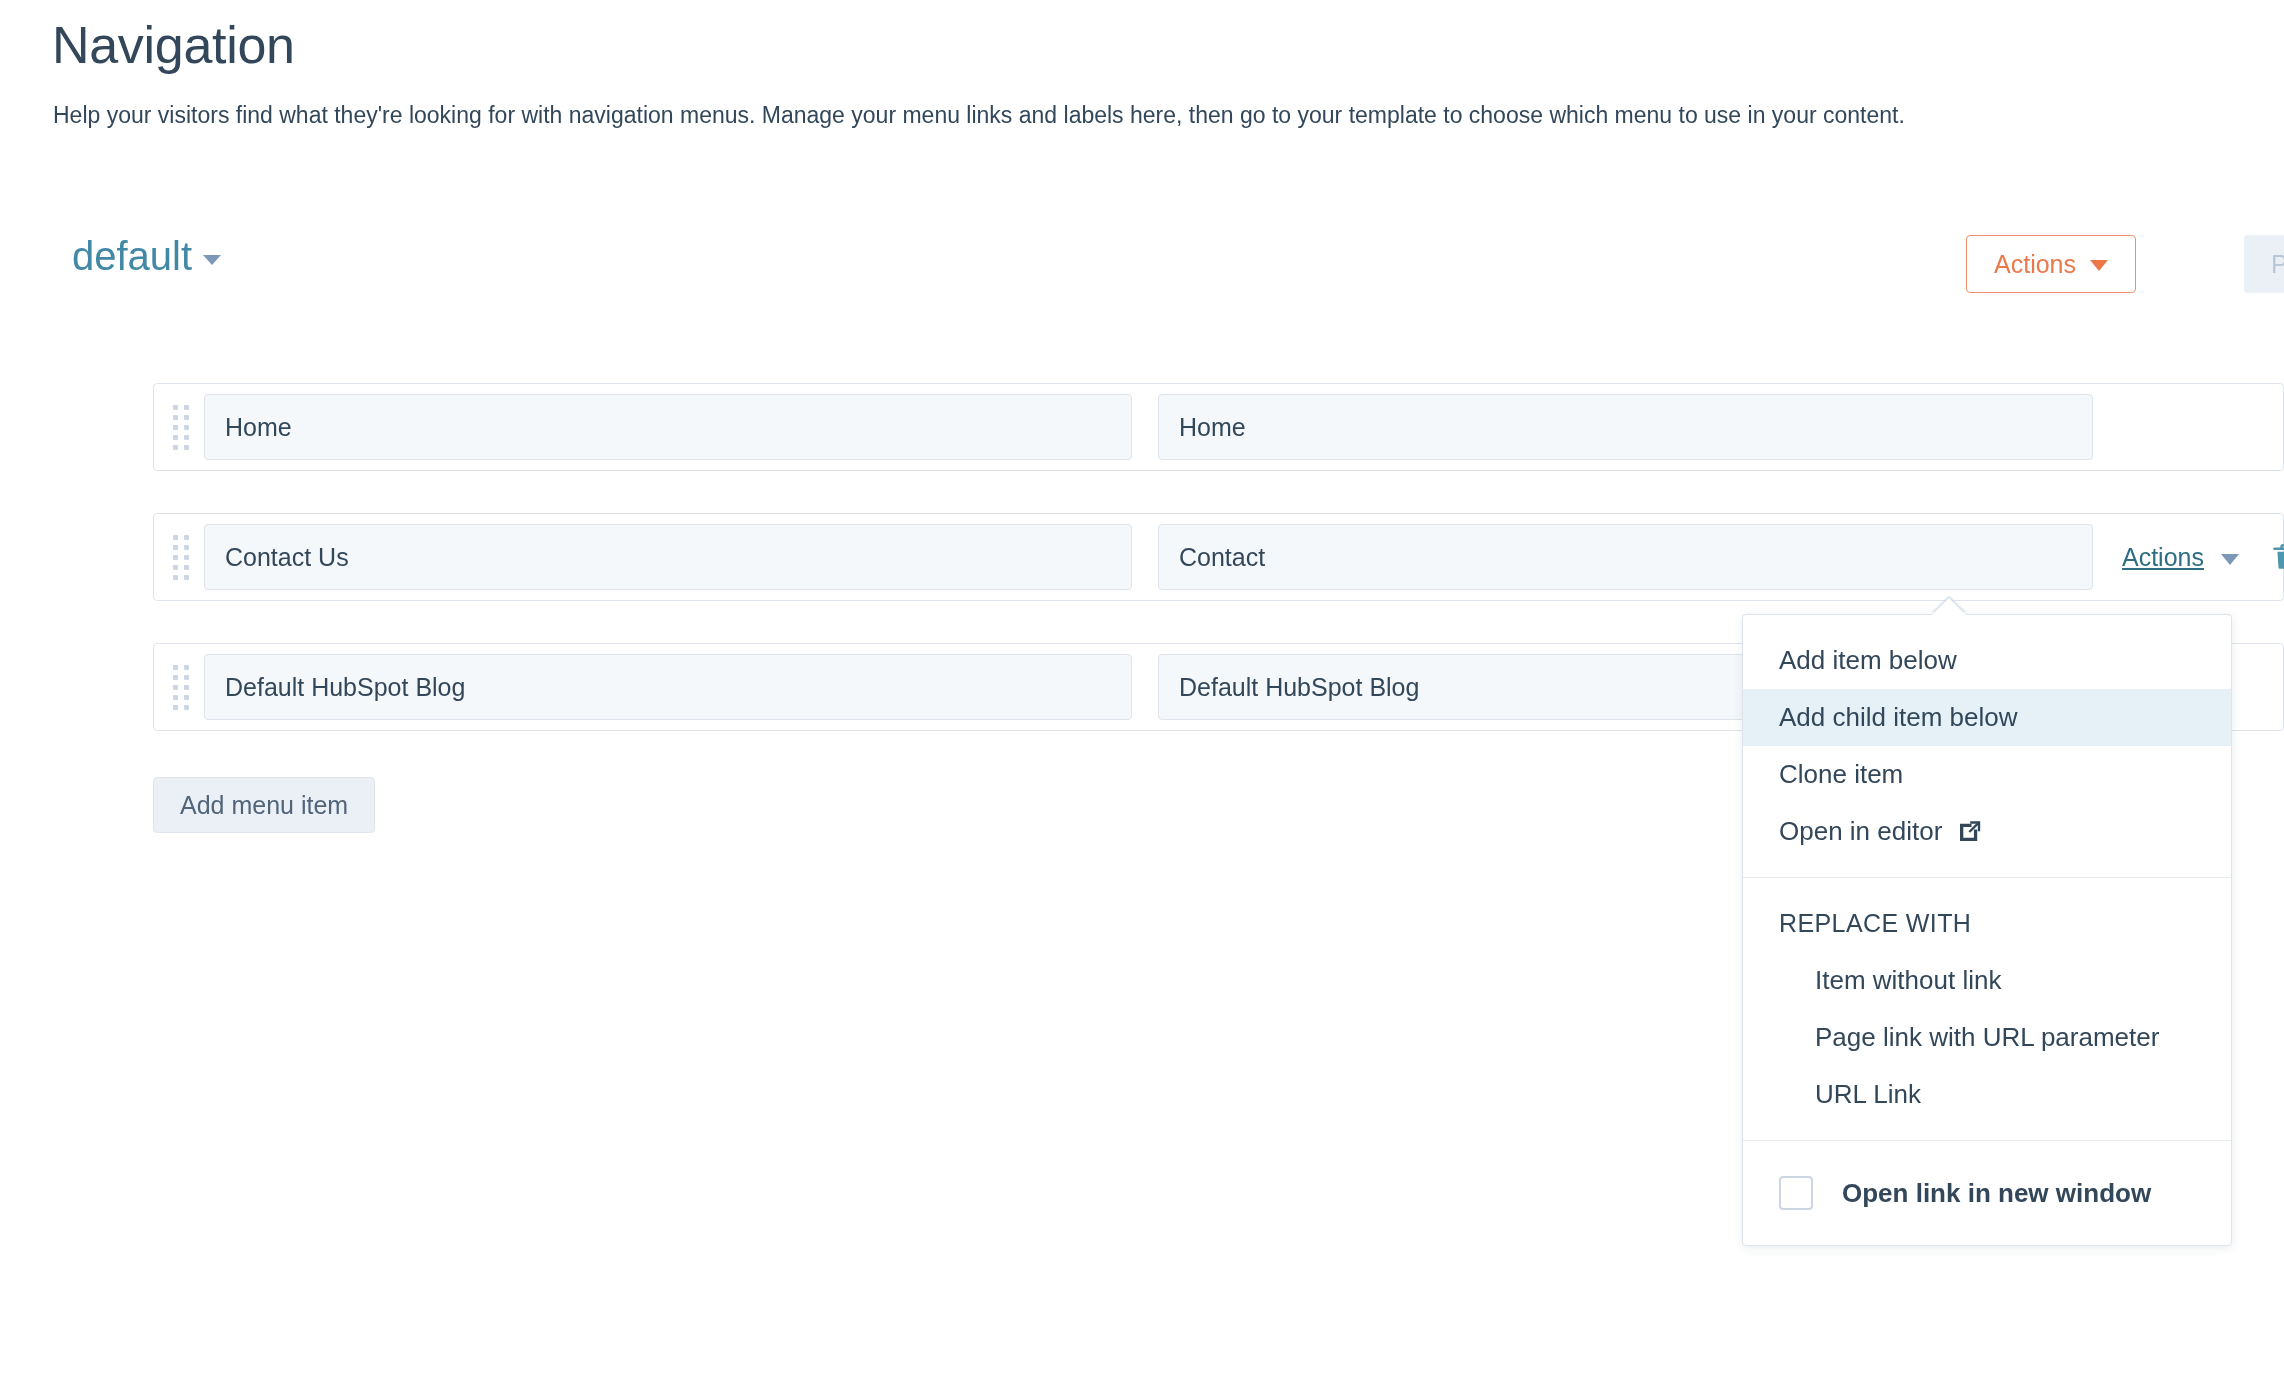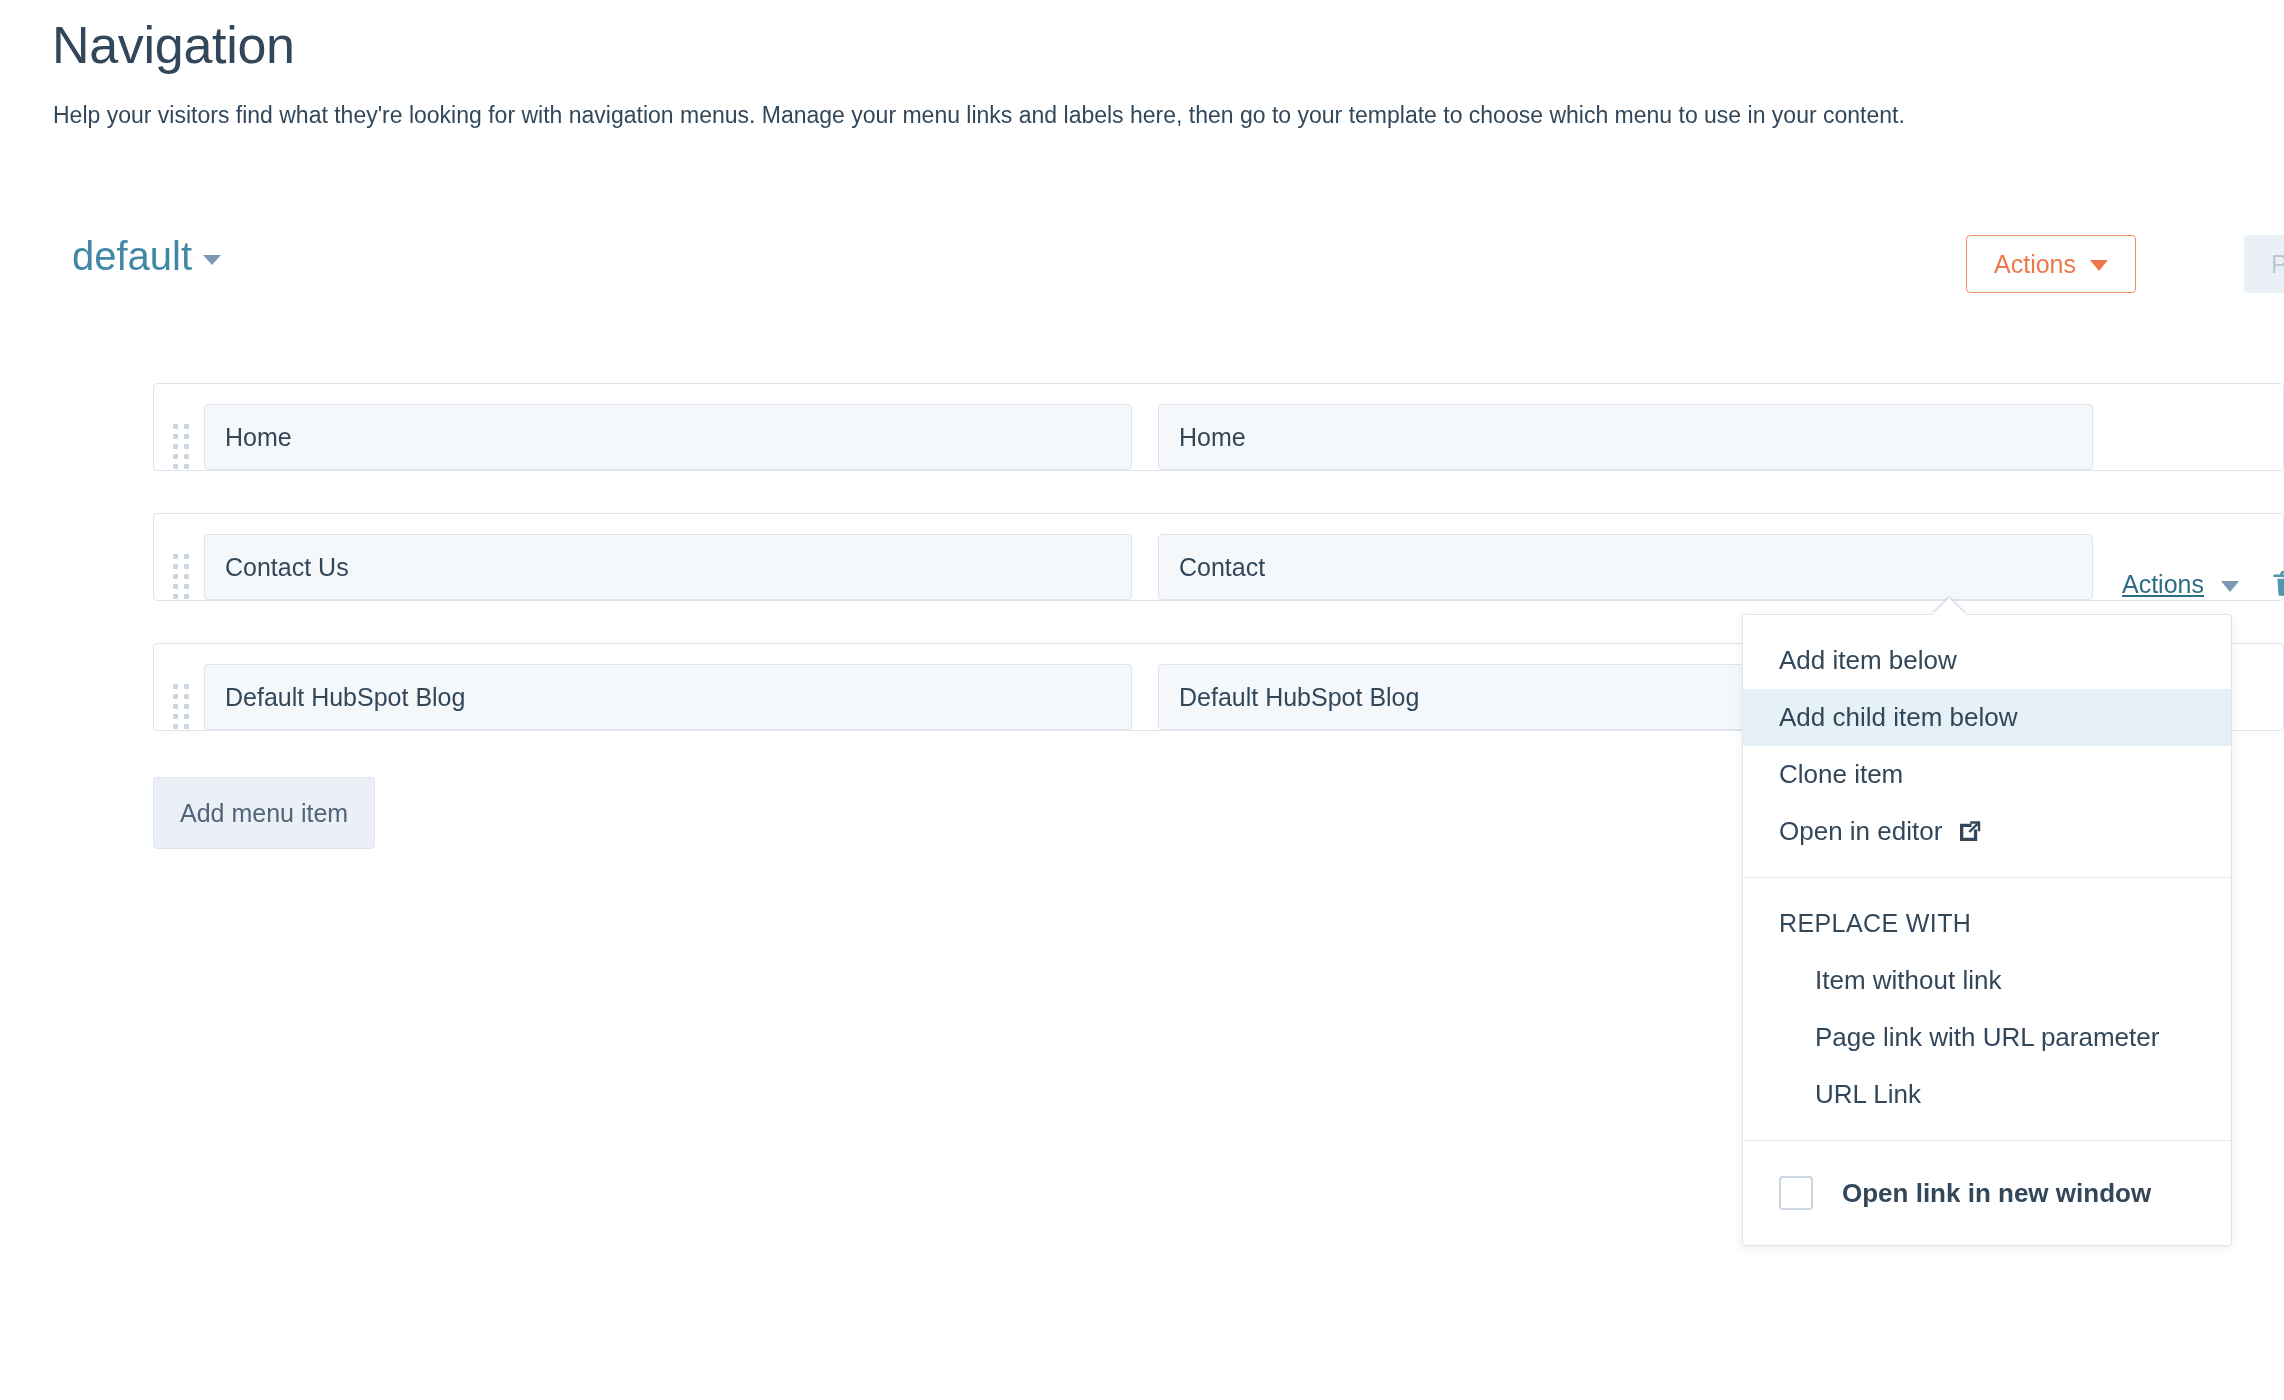--- a/index.html
+++ b/index.html
@@ -129,21 +129,21 @@
   .rows {
     position: absolute;
     left: 153px;
     top: 383px;
     width: 2131px;
   }
 
   .menu-row {
     position: relative;
     display: flex;
-    align-items: flex-end;
+    align-items: center;
     height: 88px;
     margin-bottom: 42px;
     border: 1px solid #dfe3eb;
     border-radius: 4px;
     background: #ffffff;
     padding: 0 0 0 8px;
   }
 
   .drag-handle {
     width: 38px;
@@ -232,21 +232,21 @@
     cursor: pointer;
     display: flex;
     align-items: center;
   }
 
   
   .add-menu-item {
     position: absolute;
     left: 153px;
     top: 777px;
-    height: 72px;
+    height: 56px;
     padding: 0 26px;
     border: 1px solid #dfe3eb;
     border-radius: 4px;
     background: #eaf0f6;
     color: #51647a;
     font-size: 25px;
     font-family: "Liberation Sans", sans-serif;
     cursor: pointer;
   }
 

